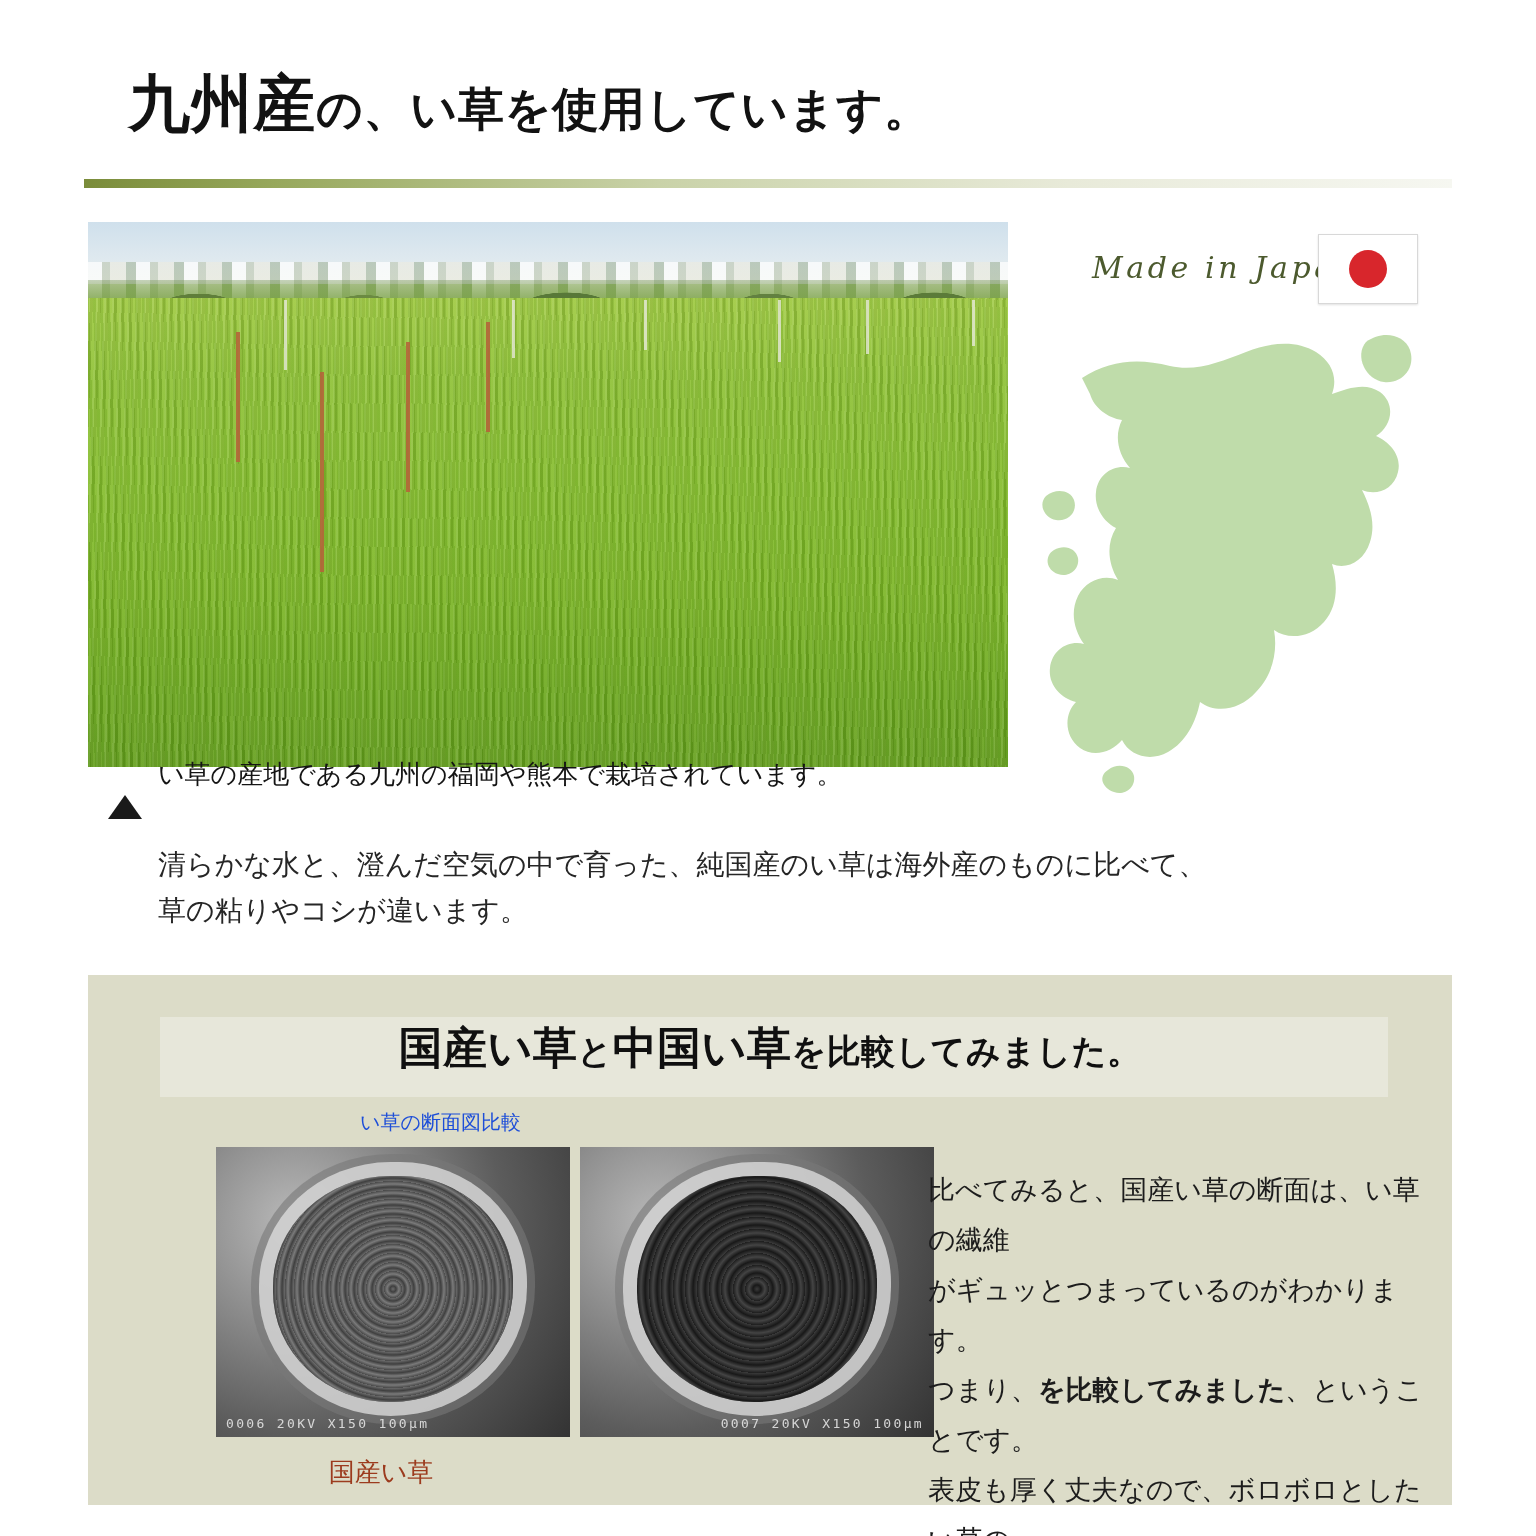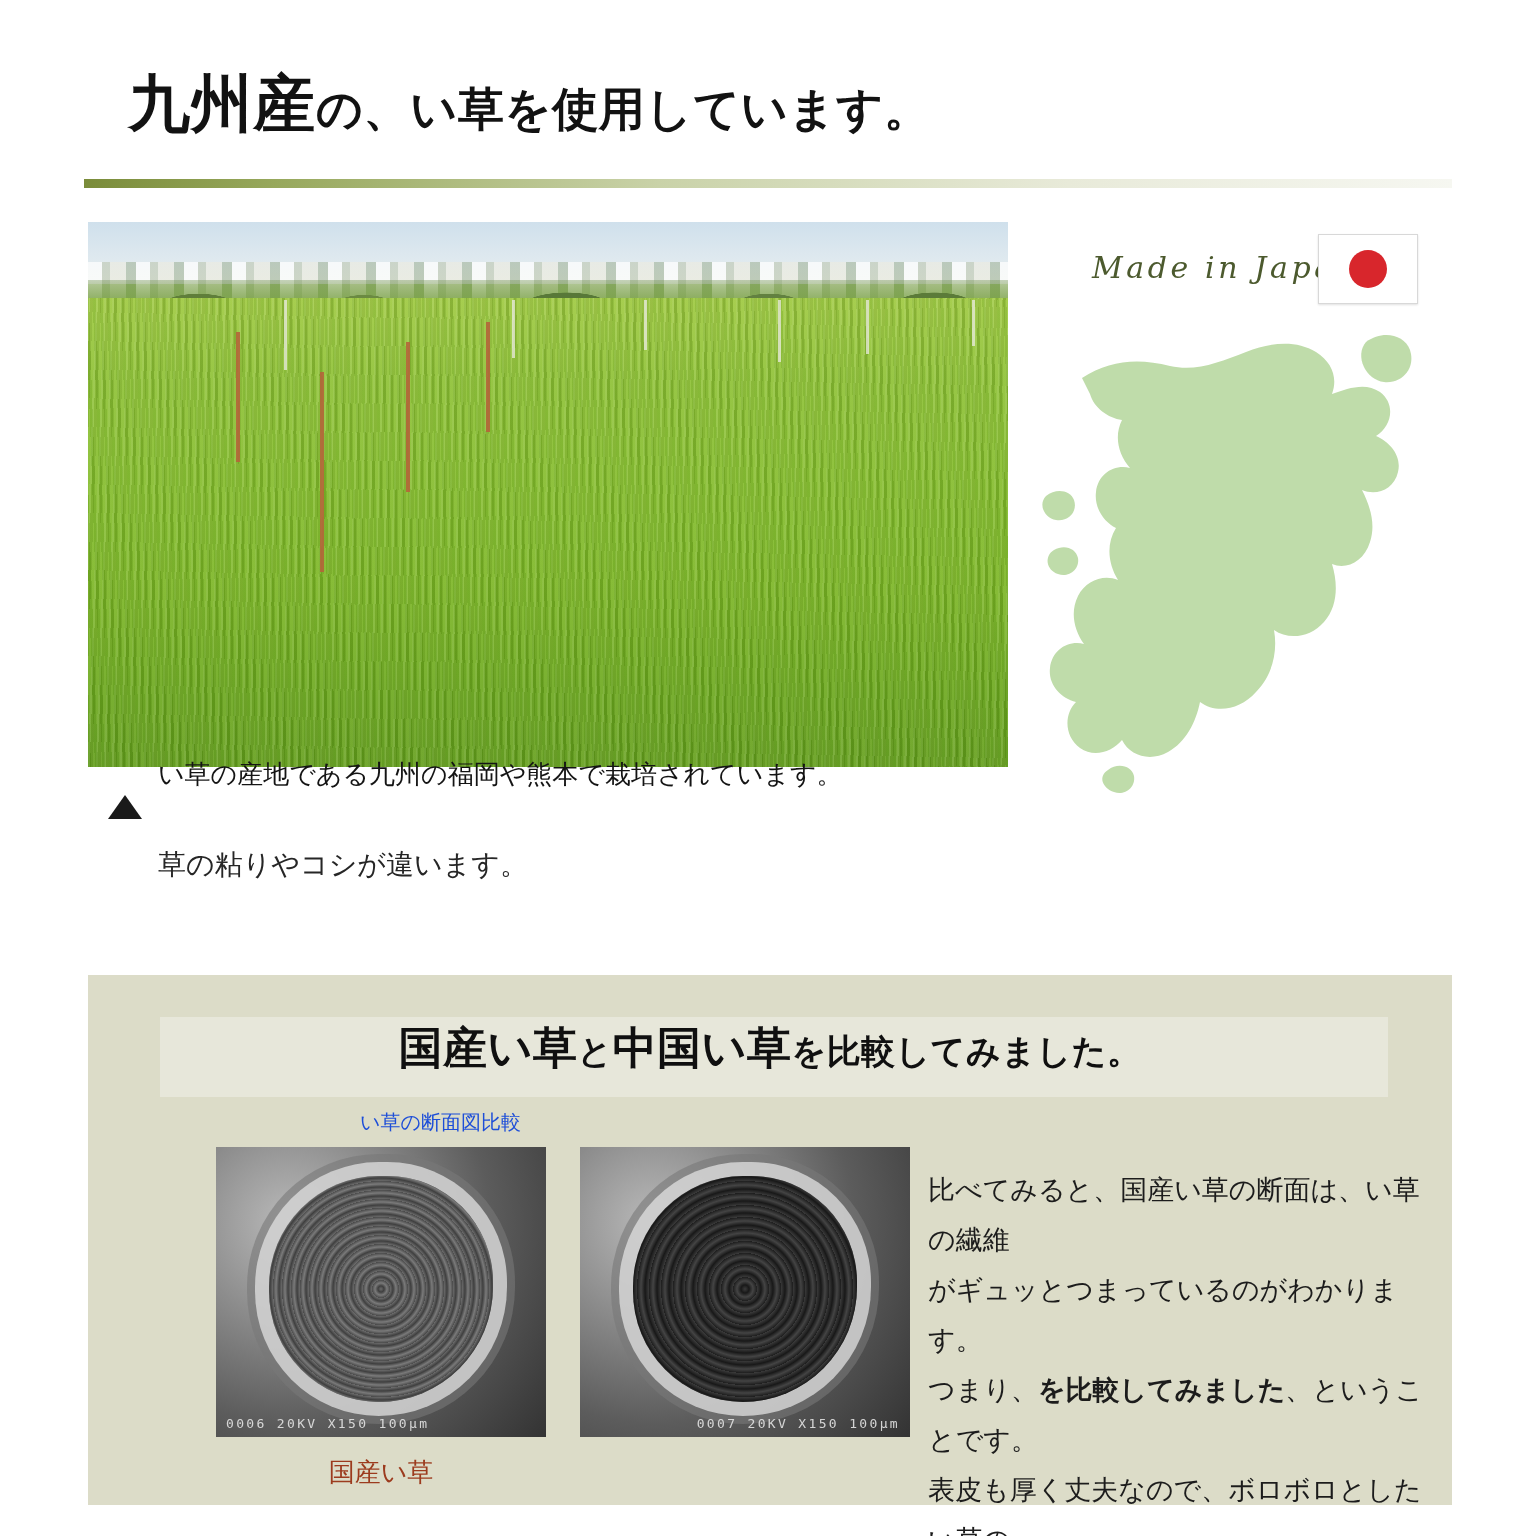--- a/index.html
+++ b/index.html
@@ -238,20 +238,21 @@
     color: #1d4ed8;
   }
 
   .micro {
     position: absolute;
     top: 172px;
     width: 330px;
     height: 290px;
     background: #1d1d1d;
     overflow: hidden;
+    padding-left: 24px;
   }
   .micro.left { left: 128px; }
   .micro.right { left: 492px; }
   .micro .bg {
     position: absolute;
     left: 0; top: 0; width: 100%; height: 100%;
     background:
       radial-gradient(circle at 22% 26%, #b9b9b9 0%, #8e8e8e 28%, #5c5c5c 60%, #333 100%),
       radial-gradient(circle at 80% 72%, #a8a8a8 0%, #6e6e6e 40%, #2a2a2a 100%);
   }
@@ -338,20 +339,21 @@
   <div class="post" style="left:424px; top:78px; height:58px;"></div>
   <div class="post" style="left:556px; top:78px; height:50px;"></div>
   <div class="post" style="left:690px; top:78px; height:62px;"></div>
   <div class="post" style="left:778px; top:78px; height:54px;"></div>
   <div class="post" style="left:884px; top:78px; height:46px;"></div>
 </div>
 
 <div class="caption-arrow"></div>
 <div class="caption-main">い草の産地である九州の福岡や熊本で栽培されています。</div>
 <div class="caption-sub">
+  <div>清らかな水と、澄んだ空気の中で育った、純国産のい草は海外産のものに比べて、</div>
   <div>草の粘りやコシが違います。</div>
 </div>
 
 <div class="map-block">
   <div class="made-in-japan">Made in Japan</div>
   <div class="flag">
     <div class="disc"></div>
   </div>
   <svg class="kyushu" viewBox="0 0 440 540">
     <path d="M62 78 C90 60, 118 58, 150 66 C176 72, 200 62, 226 52 C252 42, 276 40, 296 52

